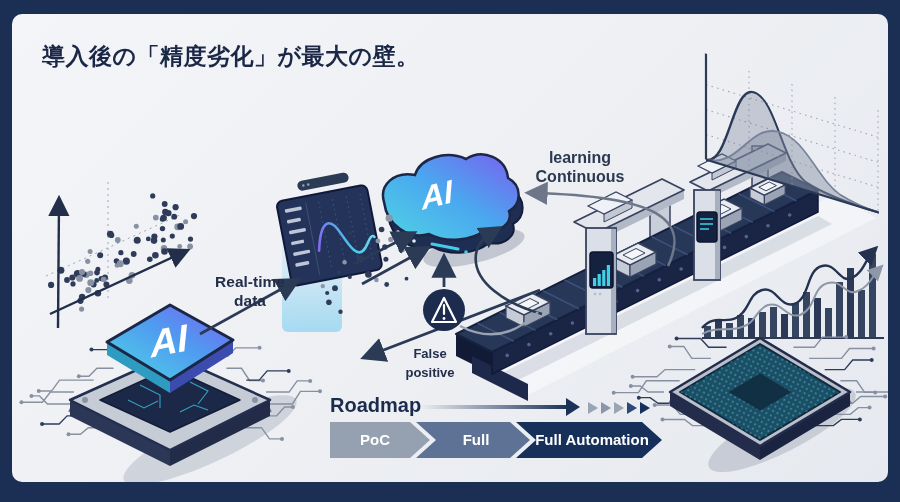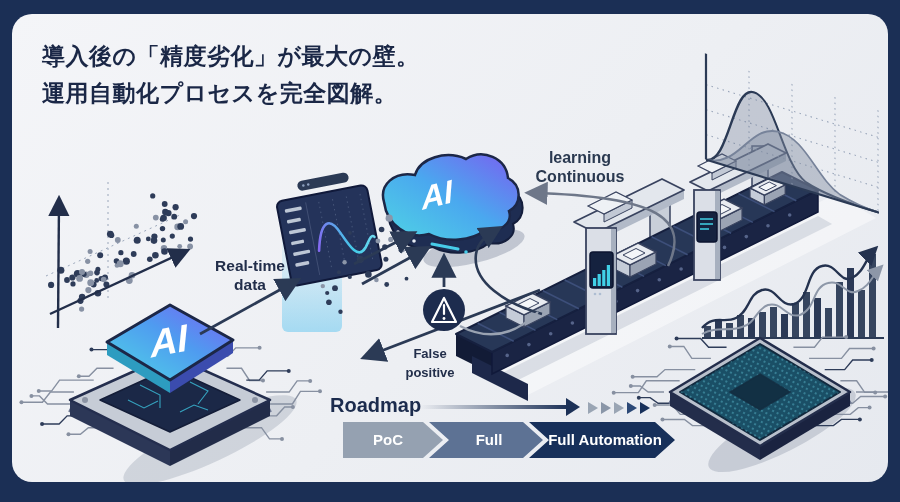--- a/index.html
+++ b/index.html
@@ -1,56 +1,55 @@
 <!DOCTYPE html>
 <html><head>
 <meta charset="utf-8">
 <style>
   html,body{margin:0;padding:0;}
   body{width:900px;height:502px;position:relative;overflow:hidden;
        background:#1b2f55;font-family:"Liberation Sans",sans-serif;}
   #canvas{position:absolute;left:12px;top:14px;width:876px;height:468px;
-          border-radius:20px;overflow:hidden;
+          border-radius:10px;overflow:hidden;
           background:linear-gradient(135deg,#f4f5f8 0%,#edeff3 55%,#e6e9ef 100%);}
   .abs{position:absolute;}
   #headline{left:30px;top:24px;width:640px;color:#1a2746;font-weight:700;
             font-size:23px;line-height:37px;letter-spacing:.5px;z-index:9;}
   .flowlabel{z-index:9;font-weight:700;color:#222e4a;text-align:center;line-height:19px;}
-  #realtime-label{left:186px;top:242px;width:104px;font-size:15.5px;}
+  #realtime-label{left:186px;top:258px;width:104px;font-size:15.5px;}
   #continuous-label{left:498px;top:134px;width:140px;font-size:16px;color:#2a3950;}
   #false-label{left:368px;top:330px;width:100px;font-size:13px;}
   #beam{left:270px;top:206px;width:60px;height:112px;border-radius:6px;
         background:linear-gradient(180deg,rgba(125,210,245,0) 0%,rgba(125,210,245,.25) 45%,rgba(105,200,240,.55) 100%);}
   #roadmap-title{left:318px;top:380px;font-size:20px;font-weight:800;color:#1b2b4d;z-index:9;}
   #roadmap-line{left:408px;top:391px;width:148px;height:4px;border-radius:2px;
         background:linear-gradient(90deg,rgba(27,49,87,0),#1c3157);z-index:9;}
   #roadmap-head{left:554px;top:384px;width:0;height:0;border-top:9px solid transparent;
         border-bottom:9px solid transparent;border-left:14px solid #1c3157;z-index:9;}
   #chevron-ticks{left:576px;top:386px;z-index:9;}
   .tick{width:0;height:0;border-top:6.5px solid transparent;border-bottom:6.5px solid transparent;
         border-left:10px solid #9aa5b4;display:inline-block;margin-right:3px;}
   .stage{top:408px;height:36px;z-index:9;color:#fff;font-weight:700;font-size:15px;
-         line-height:36px;text-align:center;margin-left:13px;}
+         line-height:36px;text-align:center;}
   #stage-poc{left:318px;width:100px;padding-right:10px;box-sizing:border-box;
      clip-path:polygon(0 0,80px 0,100px 50%,80px 100%,0 100%);}
   #stage-pilot{left:404px;width:114px;padding-left:16px;padding-right:10px;box-sizing:border-box;
      clip-path:polygon(0 0,94px 0,114px 50%,94px 100%,0 100%,20px 50%);}
   #stage-full{left:504px;width:146px;padding-left:16px;padding-right:10px;box-sizing:border-box;
      clip-path:polygon(0 0,126px 0,146px 50%,126px 100%,0 100%,20px 50%);text-align:center;}
   svg{position:absolute;overflow:visible;}
   svg text{font-family:"Liberation Sans",sans-serif;}
 </style>
 </head>
 <body>
 
 <div id="canvas">
 
   <div class="abs" id="headline">
     <div>導入後の「精度劣化」が最大の壁。</div>
-    <div>運用自動化プロセスを完全図解。</div>
   </div>
 
   <div class="abs" id="beam"></div>
 
   <svg style="left:18px;top:146px" width="215" height="180">
     <defs>
       <marker id="axh" markerWidth="9" markerHeight="9" refX="6" refY="4.5" orient="auto">
         <path d="M0,0 L9,4.5 L0,9 Z" fill="#222e4a"></path>
       </marker>
     </defs>

